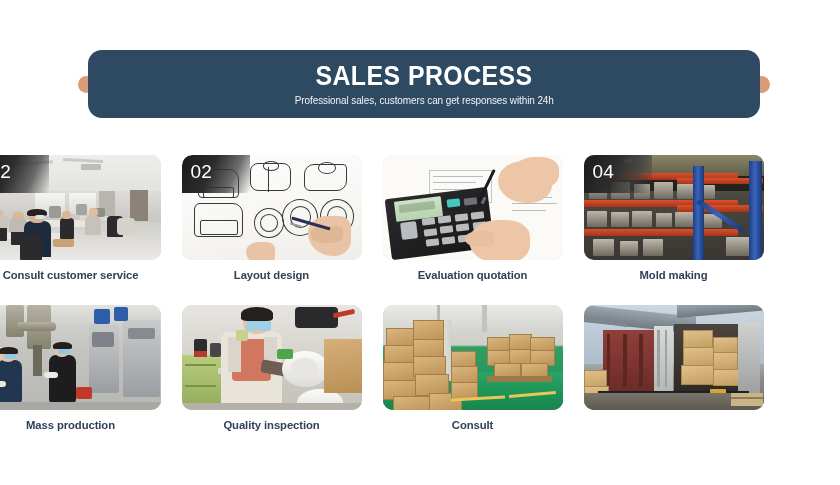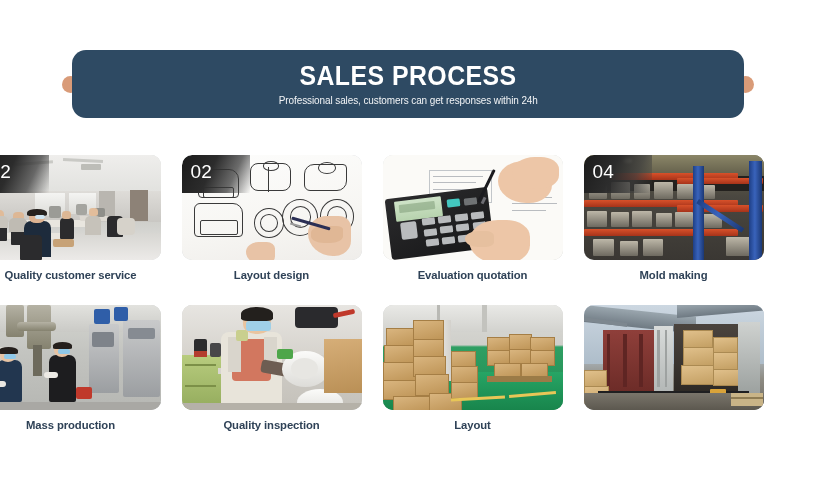--- a/index.html
+++ b/index.html
@@ -19,21 +19,21 @@
   .page {
     position: relative;
     width: 840px;
     height: 485px;
     background: #ffffff;
   }
 
   
   .banner-wrap {
     position: absolute;
-    left: 62px;
+    left: 78px;
     top: 50px;
     width: 692px;
     height: 56px;
   }
   .banner {
     position: absolute;
     left: 10px;
     top: 0;
     width: 672px;
     height: 68px;
@@ -271,21 +271,21 @@
             <div class="obj c1-chair" style="left:44%;top:60%;width:8%;height:20%;"></div>
             <div class="obj c1-p" style="left:45%;top:53%;width:5%;height:8%;background:#dcb795;"></div>
             <div class="obj" style="left:58%;top:58%;width:9%;height:18%;background:#c6c2ba;border-radius:5px 5px 0 0;"></div>
             <div class="obj c1-p" style="left:60%;top:50%;width:5%;height:8%;background:#e2bd9b;"></div>
             <div class="obj c1-chair" style="left:70%;top:58%;width:9%;height:20%;"></div>
             <div class="obj" style="left:76%;top:60%;width:10%;height:16%;background:#d6d2ca;border-radius:4px;"></div>
             <div class="obj" style="left:40%;top:80%;width:12%;height:8%;background:#c7a277;border-radius:2px;"></div>
           </div>
           <div class="badge">02</div>
         </div>
-        <div class="caption">Quality customer service</div>
+        <div class="caption">Consult customer service</div>
       </div>
 
       <div class="card">
         <div class="thumb">
           <div class="scene c2">
 
             <div class="obj c2-ink c2-bag" style="left:9%;top:13%;width:22%;height:26%;"></div>
             <div class="obj c2-ink" style="left:12%;top:30%;width:16%;height:9%;border-radius:2px;"></div>
             <div class="obj c2-ink" style="left:38%;top:8%;width:22%;height:24%;border-radius:8px;"></div>
             <div class="obj c2-ink" style="left:45%;top:6%;width:8%;height:7%;border-radius:50%;"></div>
@@ -514,21 +514,21 @@
             <div class="obj c7-box" style="left:70%;top:42%;width:12%;height:14%;"></div>
             <div class="obj c7-box" style="left:82%;top:43%;width:13%;height:13%;"></div>
             <div class="obj c7-box" style="left:62%;top:55%;width:14%;height:14%;"></div>
             <div class="obj c7-box" style="left:77%;top:55%;width:14%;height:14%;"></div>
             <div class="obj" style="left:58%;top:68%;width:36%;height:5%;background:#9b7b47;"></div>
 
             <div class="obj c7-tape" style="left:38%;top:88%;width:30%;height:3%;transform:rotate(-3deg);"></div>
             <div class="obj c7-tape" style="left:70%;top:84%;width:26%;height:3%;transform:rotate(-5deg);"></div>
           </div>
         </div>
-        <div class="caption">Layout</div>
+        <div class="caption">Consult</div>
       </div>
 
       <div class="card">
         <div class="thumb">
           <div class="scene c8">
             <div class="obj c8-sky"></div>
 
             <div class="obj c8-roof" style="left:0;top:0;width:62%;height:16%;transform:skewY(6deg);transform-origin:left top;"></div>
             <div class="obj c8-roof" style="left:52%;top:0;width:50%;height:12%;transform:skewY(-5deg);transform-origin:left top;"></div>
             <div class="obj" style="left:0;top:14%;width:24%;height:4%;background:#7d878f;transform:skewY(8deg);"></div>

